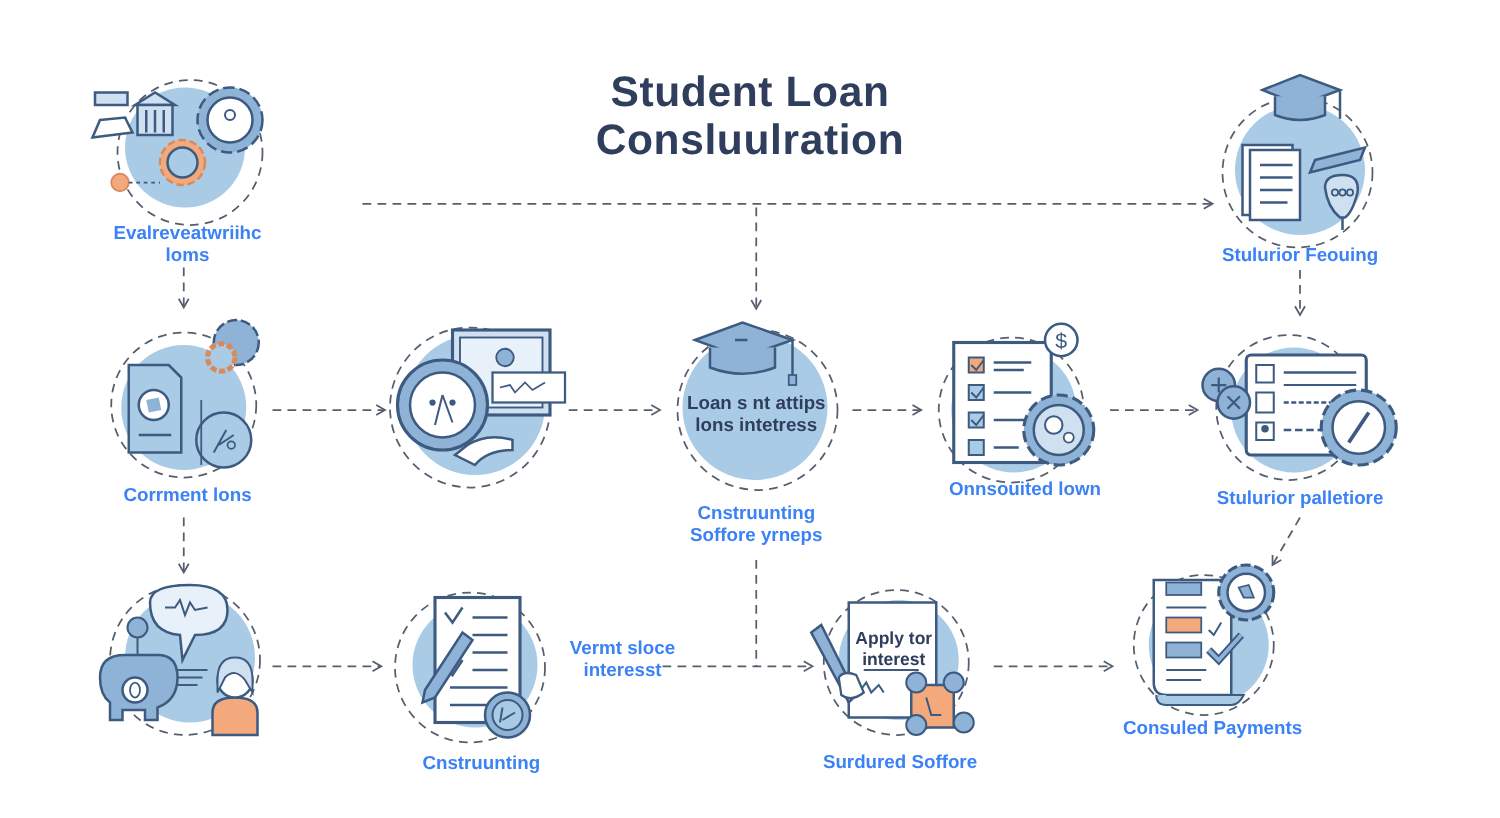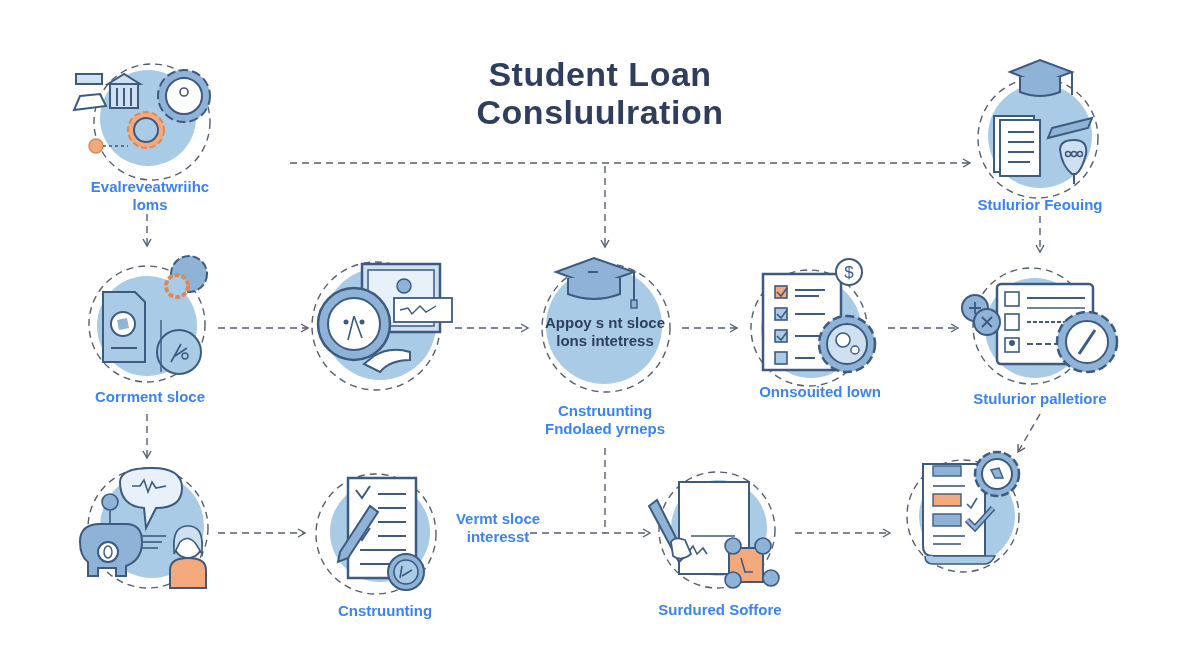--- a/index.html
+++ b/index.html
@@ -109,21 +109,21 @@
     <circle cx="48" cy="72" r="12" fill="#fff" stroke="#3d5a80" stroke-width="2"></circle>
     <path d="M42,68 L52,66 L54,76 L44,78 Z" fill="#8fb3d6"></path>
     <line x1="36" y1="96" x2="62" y2="96" stroke="#3d5a80" stroke-width="2"></line>
     <circle cx="114" cy="22" r="18" fill="#8fb3d6" stroke="#3d5a80" stroke-width="2" stroke-dasharray="8,3"></circle>
     <circle cx="102" cy="34" r="11" fill="#a9cbe6" stroke="#d98a5c" stroke-width="4" stroke-dasharray="5,2"></circle>
     <circle cx="104" cy="100" r="22" fill="#a9cbe6" stroke="#3d5a80" stroke-width="2"></circle>
     <path d="M96,110 L106,92 M100,104 L112,96" stroke="#3d5a80" stroke-width="1.6" fill="none"></path>
     <circle cx="110" cy="104" r="3" fill="none" stroke="#3d5a80" stroke-width="1.4"></circle>
     <line x1="86" y1="68" x2="86" y2="120" stroke="#3d5a80" stroke-width="1.4"></line>
   </svg>
-  <div class="label" style="left:0;top:136px;width:150px;">Corrment sloce</div>
+  <div class="label" style="left:0;top:136px;width:150px;">Corrment lons</div>
 </div>
 
 <div class="node" style="left:300px;top:256px;width:170px;height:180px;">
   <svg width="170" height="180">
     <circle cx="76" cy="70" r="64" fill="none" stroke="#555e6e" stroke-width="1.4" stroke-dasharray="7,5"></circle>
     <circle cx="80" cy="68" r="56" fill="#a9cbe6"></circle>
     <rect x="62" y="8" width="78" height="68" fill="#cfe0f0" stroke="#3d5a80" stroke-width="2.5"></rect>
     <rect x="68" y="14" width="66" height="56" fill="#e8f1f9" stroke="#3d5a80" stroke-width="1.5"></rect>
     <circle cx="104" cy="30" r="7" fill="#8fb3d6" stroke="#3d5a80" stroke-width="1.5"></circle>
     <rect x="94" y="42" width="58" height="24" fill="#fff" stroke="#3d5a80" stroke-width="1.8"></rect>
@@ -143,26 +143,26 @@
   <svg width="150" height="190">
     <circle cx="76" cy="78" r="64" fill="none" stroke="#555e6e" stroke-width="1.4" stroke-dasharray="7,5"></circle>
     <circle cx="74" cy="76" r="58" fill="#a9cbe6"></circle>
     <path d="M26,22 L64,8 L104,22 L64,36 Z" fill="#8fb3d6" stroke="#3d5a80" stroke-width="2"></path>
     <path d="M38,28 L38,44 Q64,54 90,44 L90,28" fill="#8fb3d6" stroke="#3d5a80" stroke-width="2"></path>
     <line x1="58" y1="22" x2="68" y2="22" stroke="#3d5a80" stroke-width="2"></line>
     <line x1="104" y1="22" x2="104" y2="50" stroke="#3d5a80" stroke-width="2"></line>
     <rect x="101" y="50" width="6" height="8" fill="#8fb3d6" stroke="#3d5a80" stroke-width="1.4"></rect>
   </svg>
   <div class="inner-text" style="left:0;top:64px;width:150px;">
-    <div>Appoy s nt sloce</div>
+    <div>Loan s nt attips</div>
     <div>lons intetress</div>
   </div>
   <div class="label" style="left:0;top:152px;width:150px;">
     <div>Cnstruunting</div>
-    <div>Fndolaed yrneps</div>
+    <div>Soffore yrneps</div>
   </div>
 </div>
 
 <div class="node" style="left:745px;top:256px;width:150px;height:160px;">
   <svg width="150" height="160">
     <circle cx="64" cy="72" r="58" fill="none" stroke="#555e6e" stroke-width="1.4" stroke-dasharray="7,5"></circle>
     <circle cx="66" cy="72" r="50" fill="#a9cbe6"></circle>
     <rect x="18" y="18" width="78" height="96" fill="#fff" stroke="#3d5a80" stroke-width="2.5"></rect>
     <rect x="30" y="30" width="12" height="12" fill="#f4a97c" stroke="#3d5a80" stroke-width="1.6"></rect>
     <rect x="30" y="52" width="12" height="12" fill="#a9cbe6" stroke="#3d5a80" stroke-width="1.6"></rect>
@@ -263,20 +263,24 @@
     <path d="M42,88 L48,80 L52,88 L58,82 L62,88" fill="none" stroke="#3d5a80" stroke-width="1.6"></path>
     <path d="M4,40 L12,34 L40,90 L34,96 Z" fill="#8fb3d6" stroke="#3d5a80" stroke-width="2"></path>
     <path d="M26,76 Q30,70 40,74 L46,88 Q36,96 28,90 Z" fill="#fff" stroke="#3d5a80" stroke-width="1.8"></path>
     <rect x="84" y="82" width="34" height="34" fill="#f4a97c" stroke="#3d5a80" stroke-width="2"></rect>
     <circle cx="88" cy="80" r="8" fill="#8fb3d6" stroke="#3d5a80" stroke-width="1.6"></circle>
     <circle cx="118" cy="80" r="8" fill="#8fb3d6" stroke="#3d5a80" stroke-width="1.6"></circle>
     <circle cx="88" cy="114" r="8" fill="#8fb3d6" stroke="#3d5a80" stroke-width="1.6"></circle>
     <circle cx="126" cy="112" r="8" fill="#8fb3d6" stroke="#3d5a80" stroke-width="1.6"></circle>
     <path d="M96,92 L100,106 L108,106" fill="none" stroke="#3d5a80" stroke-width="1.6"></path>
   </svg>
+  <div class="inner-text" style="left:20px;top:36px;width:100px;font-size:14px;line-height:17px;">
+    <div>Apply tor</div>
+    <div>interest</div>
+  </div>
   <div class="label" style="left:-10px;top:135px;width:170px;">Surdured Soffore</div>
 </div>
 
 <div class="node" style="left:895px;top:452px;width:150px;height:150px;">
   <svg width="150" height="150">
     <circle cx="68" cy="64" r="56" fill="none" stroke="#555e6e" stroke-width="1.4" stroke-dasharray="7,5"></circle>
     <circle cx="72" cy="64" r="48" fill="#a9cbe6"></circle>
     <path d="M28,12 L90,12 L90,104 L38,104 Q28,104 28,94 Z" fill="#fff" stroke="#3d5a80" stroke-width="2"></path>
     <path d="M38,104 L100,104 Q96,112 90,112 L38,112 Q30,112 30,104" fill="#a9cbe6" stroke="#3d5a80" stroke-width="1.6"></path>
     <rect x="38" y="14" width="28" height="10" fill="#8fb3d6" stroke="#3d5a80" stroke-width="1.4"></rect>
@@ -285,13 +289,14 @@
     <rect x="38" y="62" width="28" height="12" fill="#8fb3d6" stroke="#3d5a80" stroke-width="1.4"></rect>
     <line x1="38" y1="84" x2="70" y2="84" stroke="#3d5a80" stroke-width="1.6"></line>
     <line x1="38" y1="92" x2="66" y2="92" stroke="#3d5a80" stroke-width="1.6"></line>
     <path d="M72,52 L76,56 L82,46" fill="none" stroke="#3d5a80" stroke-width="1.6"></path>
     <path d="M72,68 L80,76 L98,56" fill="none" stroke="#3d5a80" stroke-width="6"></path>
     <path d="M72,68 L80,76 L98,56" fill="none" stroke="#8fb3d6" stroke-width="3"></path>
     <circle cx="102" cy="22" r="22" fill="#8fb3d6" stroke="#3d5a80" stroke-width="2.5" stroke-dasharray="8,3"></circle>
     <circle cx="102" cy="22" r="15" fill="#fff" stroke="#3d5a80" stroke-width="2"></circle>
     <path d="M96,18 L104,16 L108,26 L100,26 Z" fill="#8fb3d6" stroke="#3d5a80" stroke-width="1.4"></path>
   </svg>
+  <div class="label" style="left:-20px;top:122px;width:190px;">Consuled Payments</div>
 </div>
 
 </body></html>

